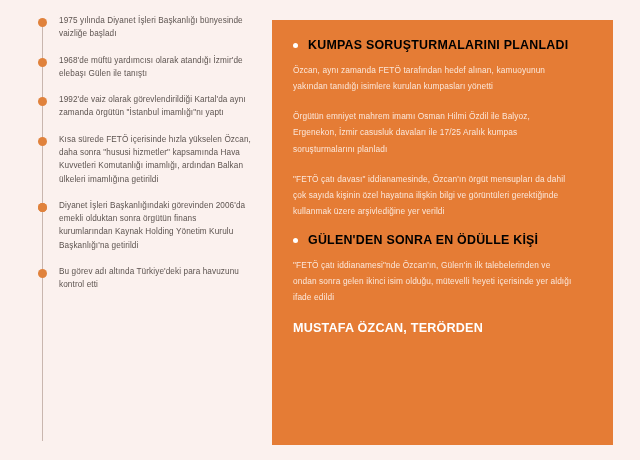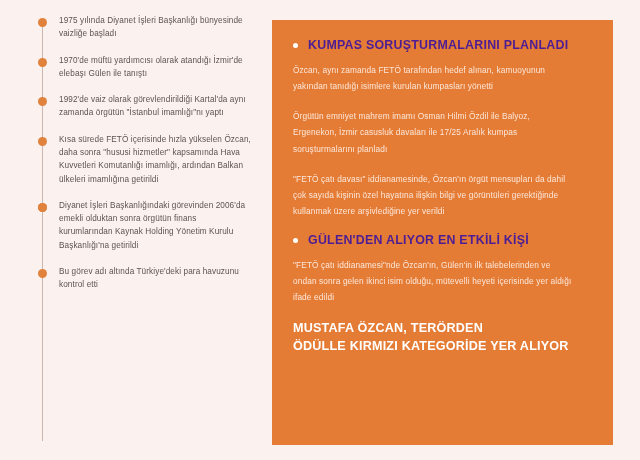--- a/index.html
+++ b/index.html
@@ -74,21 +74,21 @@
     background: #e57c35;
     box-sizing: border-box;
     padding: 18px 22px 14px 21px;
   }
 
   .section-heading {
     position: relative;
     padding-left: 15px;
     font-size: 12.4px;
     font-weight: bold;
-    color: #4c1d95;
+    color: #000000;
     letter-spacing: 0.25px;
     margin: 0 0 9px 0;
     line-height: 1.2;
   }
 
   .heading-bullet {
     position: absolute;
     left: 0;
     top: 5px;
     width: 5px;
@@ -126,21 +126,21 @@
   <div id="timeline-column">
     <div id="timeline-axis"></div>
 
     <div class="timeline-item">
       <span class="timeline-dot"></span>
       <div class="timeline-text">1975 yılında Diyanet İşleri Başkanlığı bünyesinde vaizliğe başladı</div>
     </div>
 
     <div class="timeline-item">
       <span class="timeline-dot"></span>
-      <div class="timeline-text">1970'de müftü yardımcısı olarak atandığı İzmir'de elebaşı Gülen ile tanıştı</div>
+      <div class="timeline-text">1968'de müftü yardımcısı olarak atandığı İzmir'de elebaşı Gülen ile tanıştı</div>
     </div>
 
     <div class="timeline-item">
       <span class="timeline-dot"></span>
       <div class="timeline-text">1992'de vaiz olarak görevlendirildiği Kartal'da aynı zamanda örgütün "İstanbul imamlığı"nı yaptı</div>
     </div>
 
     <div class="timeline-item">
       <span class="timeline-dot"></span>
       <div class="timeline-text">Kısa sürede FETÖ içerisinde hızla yükselen Özcan, daha sonra "hususi hizmetler" kapsamında Hava Kuvvetleri Komutanlığı imamlığı, ardından Balkan ülkeleri imamlığına getirildi</div>
@@ -167,28 +167,25 @@
       <span class="heading-bullet"></span>
       <span>KUMPAS SORUŞTURMALARINI PLANLADI</span>
     </h2>
 
     <p class="panel-paragraph">Özcan, aynı zamanda FETÖ tarafından hedef alınan, kamuoyunun yakından tanıdığı isimlere kurulan kumpasları yönetti</p>
     <p class="panel-paragraph">Örgütün emniyet mahrem imamı Osman Hilmi Özdil ile Balyoz, Ergenekon, İzmir casusluk davaları ile 17/25 Aralık kumpas soruşturmalarını planladı</p>
     <p class="panel-paragraph">"FETÖ çatı davası" iddianamesinde, Özcan'ın örgüt mensupları da dahil çok sayıda kişinin özel hayatına ilişkin bilgi ve görüntüleri gerektiğinde kullanmak üzere arşivlediğine yer verildi</p>
 
     <h2 class="section-heading">
       <span class="heading-bullet"></span>
-      <span>GÜLEN'DEN ALIYOR EN ETKİLİ KİŞİ</span>
+      <span>GÜLEN'DEN SONRA EN ÖDÜLLE KİŞİ</span>
     </h2>
 
     <p class="panel-paragraph">"FETÖ çatı iddianamesi"nde Özcan'ın, Gülen'in ilk talebelerinden ve ondan sonra gelen ikinci isim olduğu, mütevelli heyeti içerisinde yer aldığı ifade edildi</p>
 
     <div id="closing-statement">
       <div>
         <span class="stmt-light">MUSTAFA ÖZCAN, TERÖRDEN</span>
       </div>
-      <div>
-        <span class="stmt-light">ÖDÜLLE </span><b>KIRMIZI KATEGORİDE</b><span class="stmt-light"> YER ALIYOR</span>
-      </div>
     </div>
 
   </div>
 </div>
 
 </body></html>

